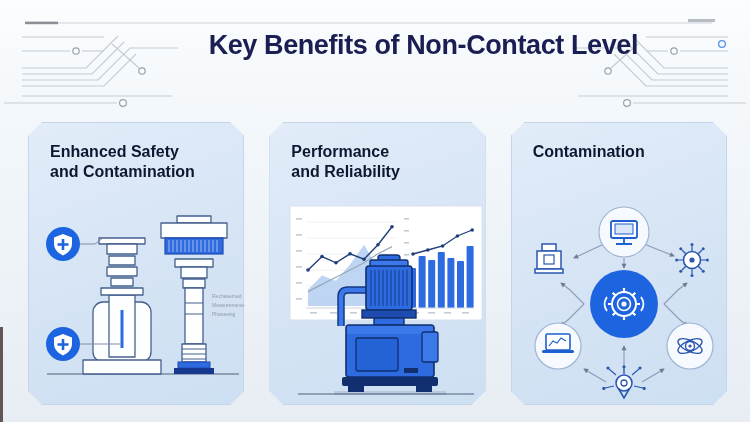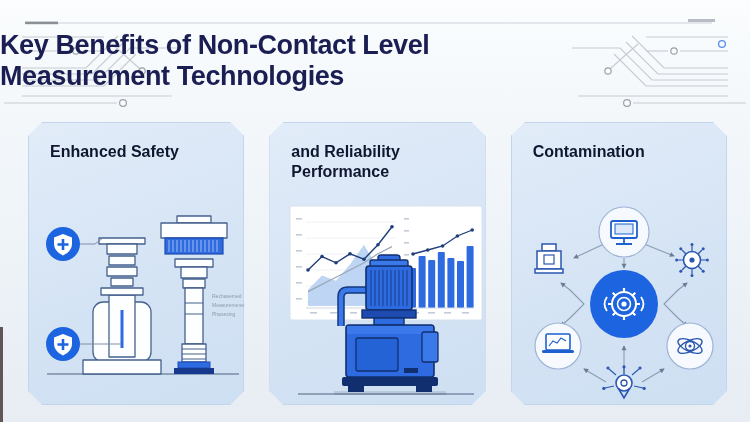--- a/index.html
+++ b/index.html
@@ -2,21 +2,21 @@
 <html><head>
 <meta charset="utf-8">
 <style>
   html,body{margin:0;padding:0;}
   body{
     width:750px;height:422px;overflow:hidden;position:relative;
     font-family:"Liberation Sans","DejaVu Sans",sans-serif;
     background:linear-gradient(180deg,#fbfdfe 0%,#f4f8fb 24%,#eef3f8 58%,#e8edf4 100%);
   }
   .deco-svg{position:absolute;left:0;top:0;width:750px;height:118px;}
-  .title-wrap{position:absolute;left:0;top:30px;width:638px;text-align:left;}
+  .title-wrap{position:absolute;left:0;top:30px;width:638px;text-align:right;}
   .title-line{
     font-size:27px;font-weight:bold;color:#1a1e52;letter-spacing:-0.4px;line-height:31px;
   }
   .left-edge-strip{position:absolute;left:0;top:327px;width:3px;height:95px;background:#4a393c;opacity:.85;}
   .panels{position:absolute;left:28px;top:122px;width:699px;display:flex;gap:25px;align-items:center;}
   .panel{
     position:relative;width:224px;height:283px;box-sizing:border-box;
     background:linear-gradient(160deg,#e2ecf9 0%,#d7e5f5 45%,#cddff2 100%);
     border:1px solid #c3d5ea;
     clip-path:polygon(14px 0,calc(100% - 14px) 0,100% 14px,100% calc(100% - 14px),calc(100% - 14px) 100%,14px 100%,0 calc(100% - 14px),0 14px);
@@ -65,28 +65,28 @@
     <circle class="node" cx="142" cy="71" r="3.2"></circle>
     <path class="trace" d="M22 96 H172"></path>
     <path class="trace" d="M4 103 H117"></path>
     <circle class="node" cx="123" cy="103" r="3.4"></circle>
   </g>
   <circle cx="722" cy="44" r="3.4" fill="#f3f8fe" stroke="#5b8fe8" stroke-width="1.3"></circle>
 </svg>
 
 <div class="title-wrap">
   <div class="title-line">Key Benefits of Non-Contact Level</div>
-  <div class="title-line">Measurement Technologies</div>
 </div>
 
 <div class="panels">
 
   <section class="panel">
     <div class="panel-heading">
       <div>Enhanced Safety</div>
+      <div>and Contamination</div>
     </div>
     <svg class="illus" viewBox="0 0 224 200">
 
       <path d="M18 172 H210" stroke="#51627f" stroke-width="1.2" fill="none"></path>
 
       <g>
         <rect class="line-art" x="64" y="100" width="58" height="60" rx="10"></rect>
         <rect class="line-art" x="80" y="93" width="26" height="62"></rect>
         <path d="M93 108 V146" stroke="#2e6be0" stroke-width="3"></path>
         <rect class="line-art" x="70" y="36" width="46" height="6"></rect>
@@ -130,22 +130,22 @@
         <path d="M51 142 H92" stroke="#7e8ea6" stroke-width="1" fill="none"></path>
         <circle cx="34" cy="142" r="17" fill="#1d64e0"></circle>
         <path d="M34 132 l9 3.4 v6.2 c0 6.4 -4.5 9.8 -9 11.8 c-4.5 -2 -9 -5.4 -9 -11.8 v-6.2 z" fill="#ffffff"></path>
         <path d="M34 137 V148 M28.5 142.5 H39.5" stroke="#1d64e0" stroke-width="2.6"></path>
       </g>
     </svg>
   </section>
 
   <section class="panel">
     <div class="panel-heading">
+      <div>Performance</div>
       <div>and Reliability</div>
-      <div>Performance</div>
     </div>
     <svg class="illus" viewBox="0 0 224 200">
 
       <g>
         <rect x="20" y="4" width="192" height="114" rx="2" fill="#ffffff" stroke="#d9e2ee" stroke-width="1"></rect>
 
         <path d="M36 20 H126 M36 36 H126 M36 52 H126 M36 68 H126 M36 84 H126 M36 100 H126" stroke="#eef1f6" stroke-width="1" fill="none"></path>
 
         <g fill="#c3ccd9">
           <rect x="26" y="16" width="6" height="1.6"></rect>

